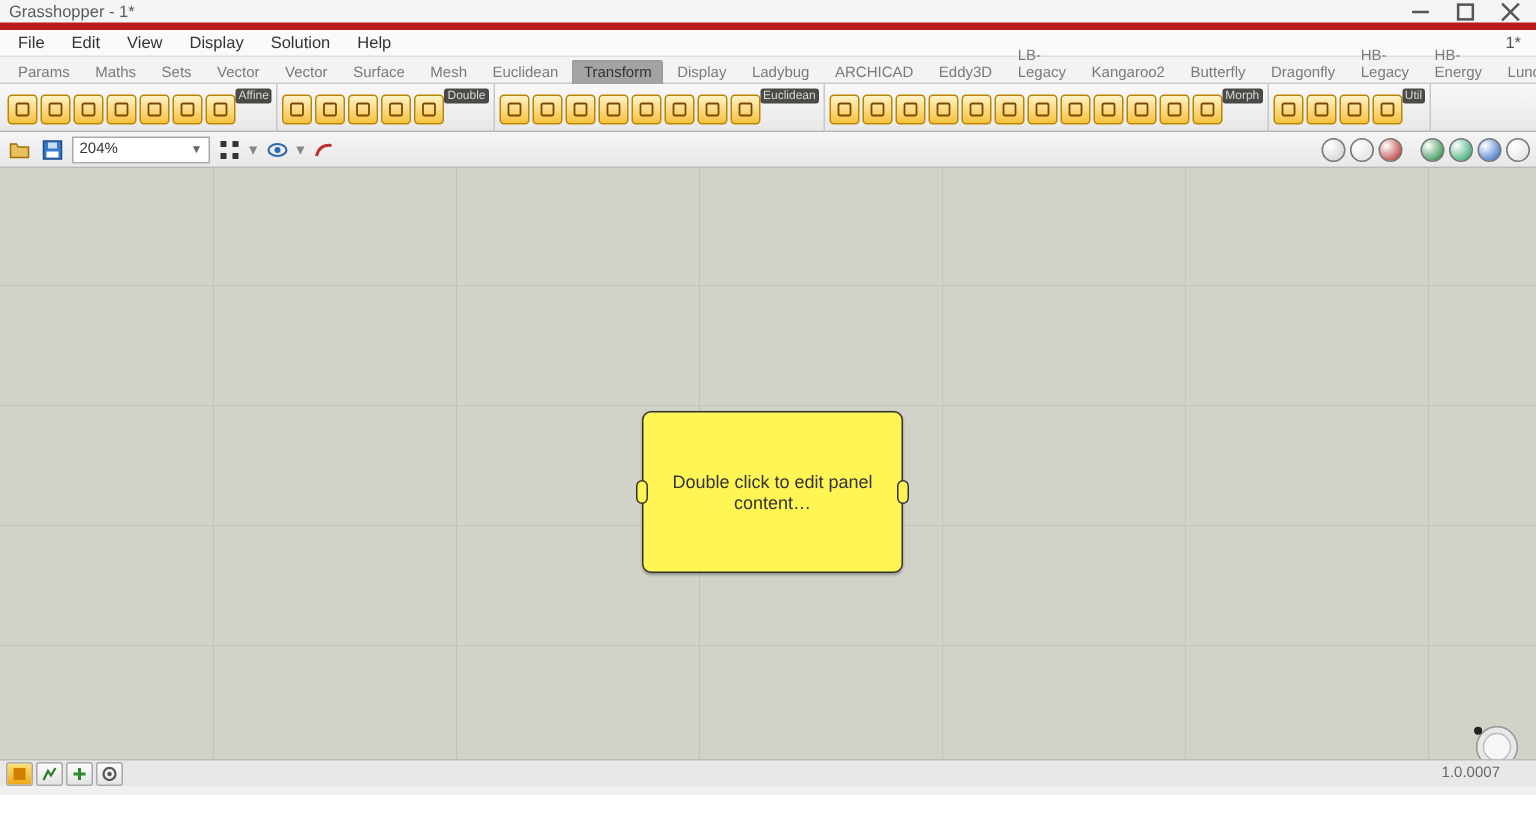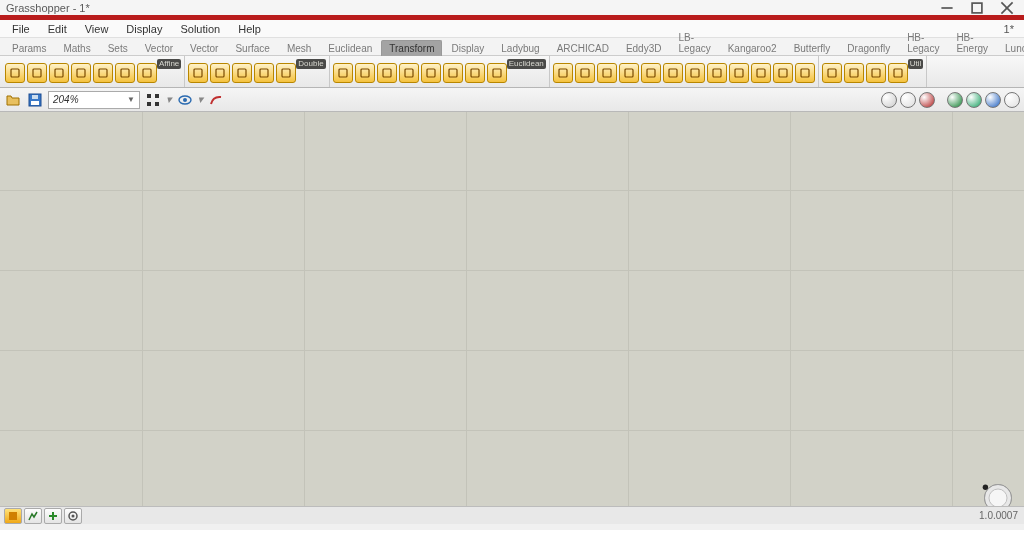--- a/index.html
+++ b/index.html
@@ -23,21 +23,21 @@
 
   
   .ribbon { height: 32px; background: linear-gradient(#f8f8f8,#e8e8e8); border-bottom:1px solid #b5b5b5; display:flex; align-items:stretch; padding:0 2px; }
   .group { display:flex; border-right:1px solid #c8c8c8; padding:2px 3px 0 3px; }
   .group-icons { display:flex; gap:2px; flex:1; align-items:center; }
   .tool { width:20px; height:20px; background:linear-gradient(#fff2c8,#f5c23e); border:1px solid #b88600; border-radius:3px; display:flex; align-items:center; justify-content:center; font-size:10px; color:#6a4a00; }
   .tool svg { width:12px; height:12px; }
   .group-label { height:10px; background:#4a4a48; color:#d8d8d0; font-size:8px; text-align:center; line-height:10px; border-radius:2px; margin-top:1px; padding: 0 2px; }
 
   
-  .viewbar { height: 24px; background:linear-gradient(#f5f5f5,#e8e8e8); border-bottom:1px solid #b8b8b8; display:flex; align-items:center; padding:0 4px; gap:4px;font-style:italic; }
+  .viewbar { height: 24px; background:linear-gradient(#f5f5f5,#e8e8e8); border-bottom:1px solid #b8b8b8; display:flex; align-items:center; padding:0 4px; gap:4px; }
   .vb-btn { width:18px; height:18px; display:flex; align-items:center; justify-content:center; border:1px solid transparent; border-radius:2px; }
   .vb-zoom { width:92px; height:18px; border:1px solid #aaa; background:#fff; font-size:10px; padding:0 4px; display:flex; align-items:center; justify-content:space-between; }
   .vb-zoom .dd { font-size:8px; color:#666; }
   .viewbar .spacer { flex:1; }
   .orb { width:16px; height:16px; border-radius:50%; border:1px solid #777; background:radial-gradient(circle at 30% 30%, #fff, var(--c)); }
 
   
   .canvas-wrap { position:relative; height:394px; background:#d2d2c8; overflow:hidden; }
   .grid { position:absolute; inset:0;
     background-image:
@@ -54,21 +54,21 @@
     padding:8px; box-shadow:0 1px 2px rgba(0,0,0,.3);
   }
   .grip { position:absolute; width:8px; height:16px; top:50%; transform:translateY(-50%); background:#fff554; border:1px solid #333; border-radius:4px; }
   .grip.l { left:-5px; }
   .grip.r { right:-5px; }
   .compass { position:absolute; right:8px; bottom:-10px; width:36px; height:36px; }
 
   
   .statusbar { height:18px; background:#e8e8e8; border-top:1px solid #bcbcbc; display:flex; align-items:center; padding:0 4px; position:relative; }
   .sb-btn { width:18px; height:16px; border:1px solid #aaa; background:linear-gradient(#fdfdfd,#e4e4e4); margin-right:2px; border-radius:2px; display:flex; align-items:center; justify-content:center; font-size:10px; }
-  .sb-ver { position:absolute; right:6px; font-size:10px; color:#666; }
+  .sb-ver { position:absolute; right:24px; font-size:10px; color:#666; }
   .footer { height:6px; background:#f0f0f0; }
 </style>
 </head>
 <body>
 
 <div class="titlebar">
   <div class="title">Grasshopper - 1*</div>
   <div class="win-controls">
     <div class="win-btn">
       <svg viewBox="0 0 10 10">
@@ -294,20 +294,21 @@
           <svg viewBox="0 0 12 12">
             <rect x="2" y="2" width="8" height="8" rx="1" fill="none" stroke="#7a4a00" stroke-width="1.2"></rect>
           </svg>
         </div>
         <div class="tool">
           <svg viewBox="0 0 12 12">
             <rect x="2" y="2" width="8" height="8" rx="1" fill="none" stroke="#7a4a00" stroke-width="1.2"></rect>
           </svg>
         </div>
       </div>
+      <div class="group-label">Morph</div>
     </div>
     <div class="group">
       <div class="group-icons">
         <div class="tool">
           <svg viewBox="0 0 12 12">
             <rect x="2" y="2" width="8" height="8" rx="1" fill="none" stroke="#7a4a00" stroke-width="1.2"></rect>
           </svg>
         </div>
         <div class="tool">
           <svg viewBox="0 0 12 12">
@@ -375,20 +376,25 @@
       <div style="width: 6px;"></div>
       <div class="orb" style="--c: #108030;"></div>
       <div class="orb" style="--c: #18a060;"></div>
       <div class="orb" style="--c: #2060c0;"></div>
       <div class="orb" style="--c: #e0e0e0;"></div>
     </div>
 </div>
 
 <div class="canvas-wrap">
   <div class="grid"></div>
+  <div class="panel-comp">
+    <div class="grip l"></div>
+    <div class="grip r"></div>
+    <span>Double click to edit panel content…</span>
+  </div>
   <svg class="compass" viewBox="0 0 40 40">
     <circle cx="20" cy="20" r="15" fill="radial-gradient(#fff,#ccc)" stroke="#888" stroke-width="1"></circle>
     <circle cx="20" cy="20" r="15" fill="#e8e8e8" stroke="#999"></circle>
     <circle cx="20" cy="20" r="10" fill="#f6f6f6" stroke="#bbb"></circle>
     <circle cx="6" cy="8" r="3" fill="#222"></circle>
   </svg>
 </div>
 
 <div class="statusbar">
   <div class="sb-btn" style="background:linear-gradient(#ffe27a,#f0a818)">

